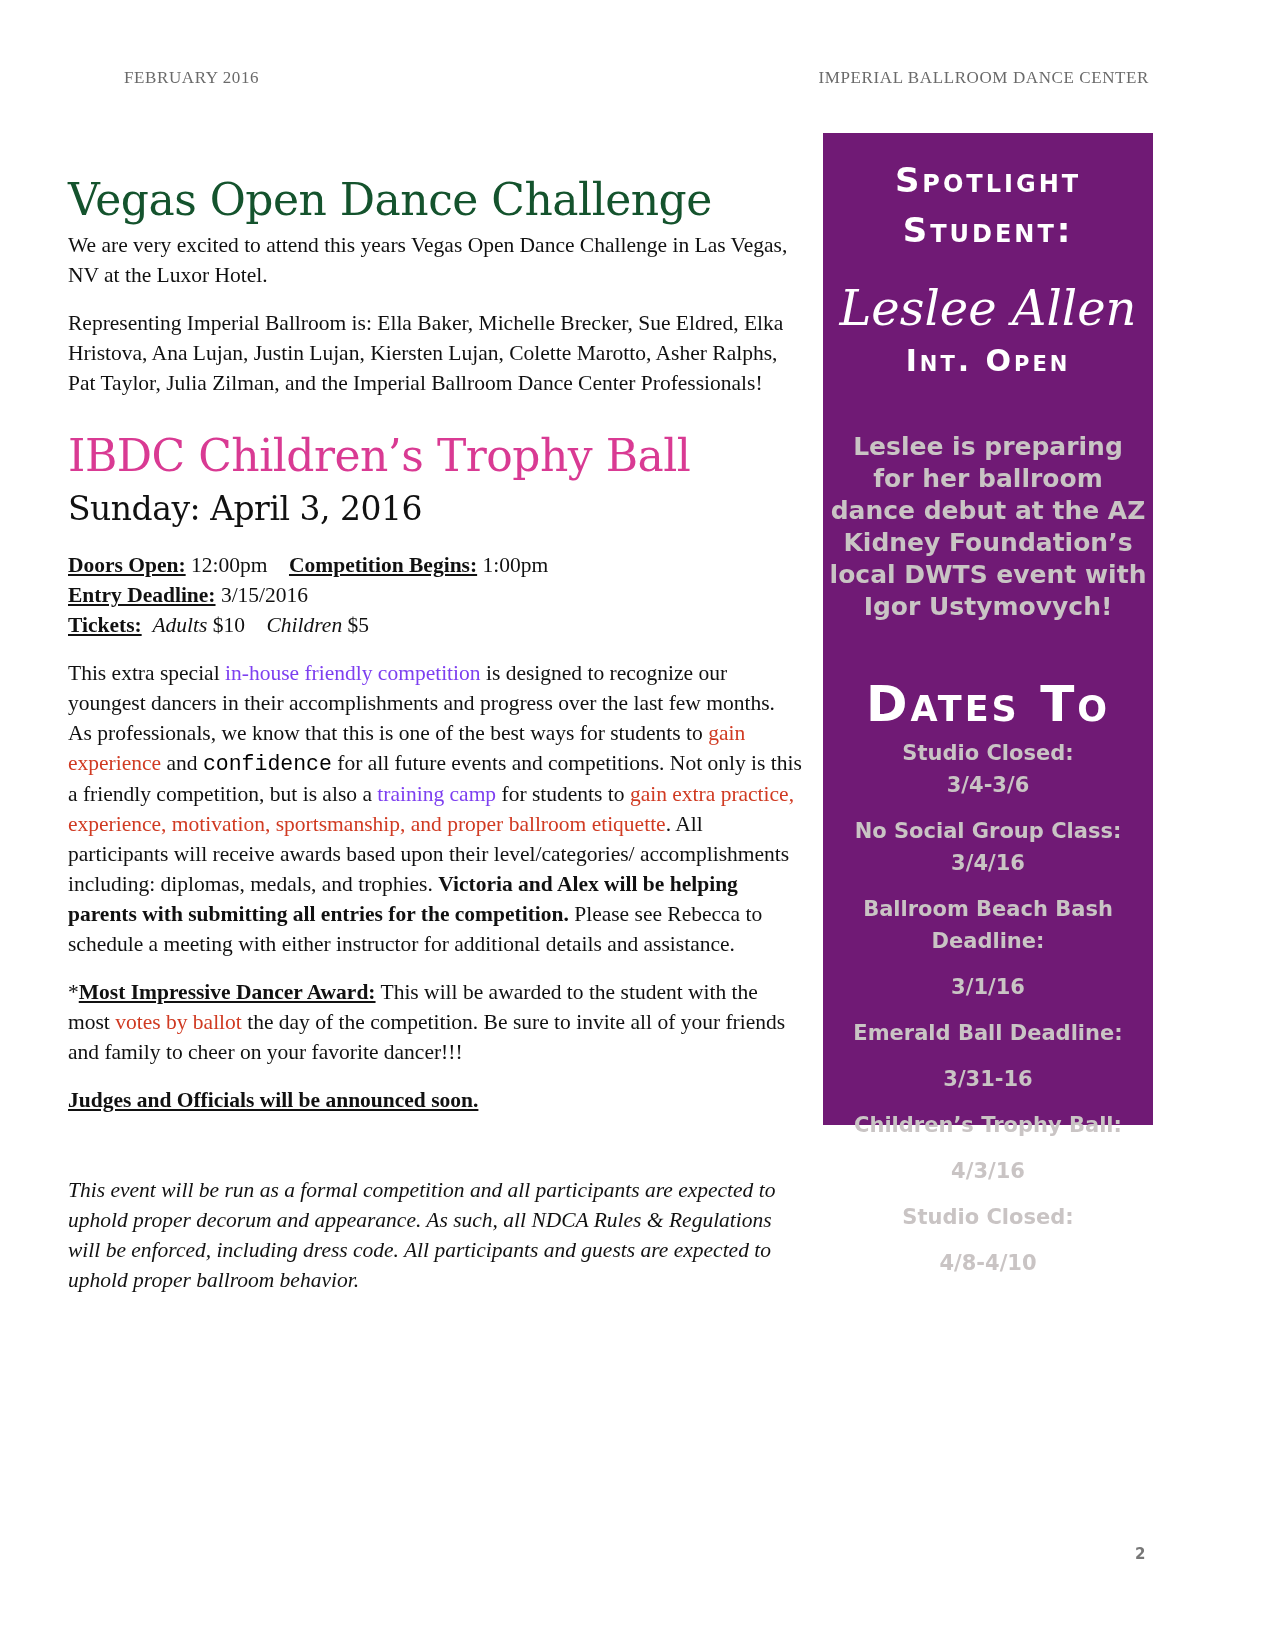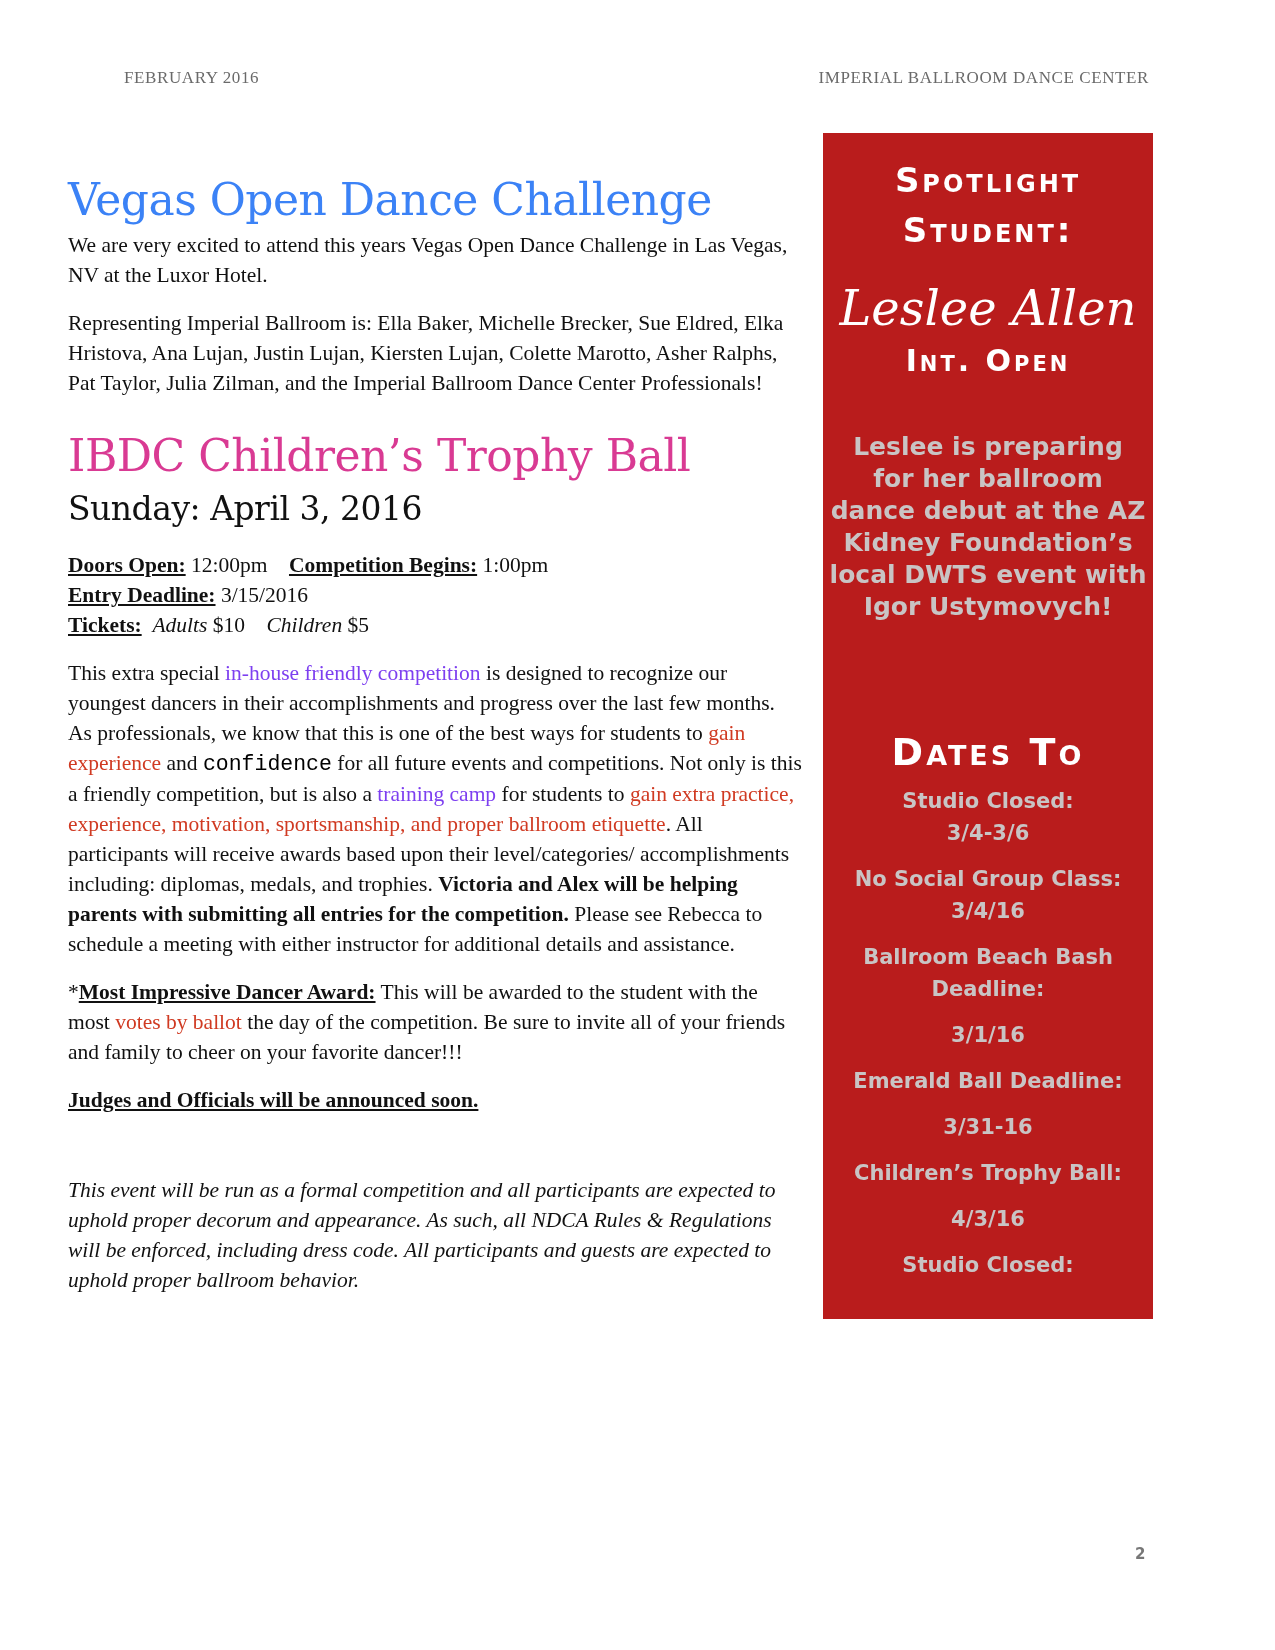--- a/index.html
+++ b/index.html
@@ -3,40 +3,40 @@
 <meta charset="utf-8">
 <style>
   html, body { margin: 0; padding: 0; background: #ffffff; }
   body { width: 1275px; height: 1650px; position: relative; overflow: hidden; font-family: "DejaVu Serif", "Liberation Serif", serif; color: #111; }
   .hdr { position: absolute; top: 68px; font-family: "Liberation Serif", serif; font-size: 17px; letter-spacing: 0.6px; color: #6a6a6a; }
   .hdr-left { left: 124px; }
   .hdr-right { right: 126px; }
   .main { position: absolute; left: 68px; top: 170px; width: 735px; font-family: "Liberation Serif", serif; font-size: 21.5px; line-height: 30px; }
   .main p { margin: 0 0 18px 0; }
   h1 { margin: 0; font-weight: normal; font-family: "DejaVu Serif", serif; }
-  .h-vegas { color: #3b82f6; font-size: 44px; line-height: 60px; letter-spacing: -0.5px; }
+  .h-vegas { color: #14532d; font-size: 44px; line-height: 60px; letter-spacing: -0.5px; }
   .h-ibdc { color: #d93a93; font-size: 44px; line-height: 60px; margin-top: 28px; letter-spacing: -0.5px; }
   .date-line { font-size: 33px; line-height: 46px; margin-bottom: 18px; font-family: "DejaVu Serif", serif; letter-spacing: -0.5px; }
   .lbl { font-weight: bold; text-decoration: underline; }
   .info { margin-bottom: 18px; }
   .info div { line-height: 30px; }
   .purple { color: #7d3ff0; }
   .red { color: #d03a22; }
   .pink { color: #000000; font-family: Liberation Mono, monospace; }
   .bold { font-weight: bold; }
   .judges { font-weight: bold; text-decoration: underline; margin: 6px 0 60px 0; }
   .italic { font-style: italic; }
-  .sidebar { position: absolute; left: 823px; top: 133px; width: 330px; height: 1186px; background: #b91c1c; text-align: center; color: #ffffff; }
+  .sidebar { position: absolute; left: 823px; top: 133px; width: 330px; height: 992px; background: #701a75; text-align: center; color: #ffffff; }
   .sb-head { font-family: "DejaVu Sans", sans-serif; font-weight: bold; font-variant: small-caps; letter-spacing: 3px; color: #fff; }
   .spot { font-size: 34px; line-height: 50px; margin-top: 22px; }
   .name { font-family: "DejaVu Serif", serif; font-style: italic; font-size: 48px; line-height: 70px; margin-top: 18px; color: #fff; }
   .cat { font-size: 30px; line-height: 36px; }
   .grey { color: #c9c4c4; font-family: "DejaVu Sans", sans-serif; font-weight: bold; }
   .blurb { font-size: 25px; line-height: 32px; margin: 52px 6px 0 6px; }
-  .dates-h { font-size: 38px; line-height: 50px; margin-top: 104px; }
+  .dates-h { font-size: 50px; line-height: 50px; margin-top: 56px; }
   .dt { font-size: 21px; line-height: 32px; }
   .dt .d { margin-bottom: 14px; }
   .dt .lbl2 { margin-top: 8px; }
   .pg { position: absolute; left: 1135px; top: 1545px; font-family: "DejaVu Sans", sans-serif; font-size: 15px; color: #777; font-weight: bold; }
 </style>
 </head>
 <body>
 
 <div class="hdr hdr-left">FEBRUARY 2016</div>
 <div class="hdr hdr-right">IMPERIAL BALLROOM DANCE CENTER</div>
@@ -90,16 +90,17 @@
     <div class="d">3/4-3/6</div>
     <div class="lbl2">No Social Group Class:</div>
     <div class="d" style="margin-top:0">3/4/16</div>
     <div class="lbl2" style="margin:0 20px">Ballroom Beach Bash Deadline:</div>
     <div class="d" style="margin-top:14px">3/1/16</div>
     <div class="lbl2">Emerald Ball Deadline:</div>
     <div class="d" style="margin-top:14px">3/31-16</div>
     <div class="lbl2">Children’s Trophy Ball:</div>
     <div class="d" style="margin-top:14px">4/3/16</div>
     <div class="lbl2">Studio Closed:</div>
+    <div class="d" style="margin-top:14px">4/8-4/10</div>
   </div>
 </div>
 
 <div class="pg">2</div>
 
 </body></html>

